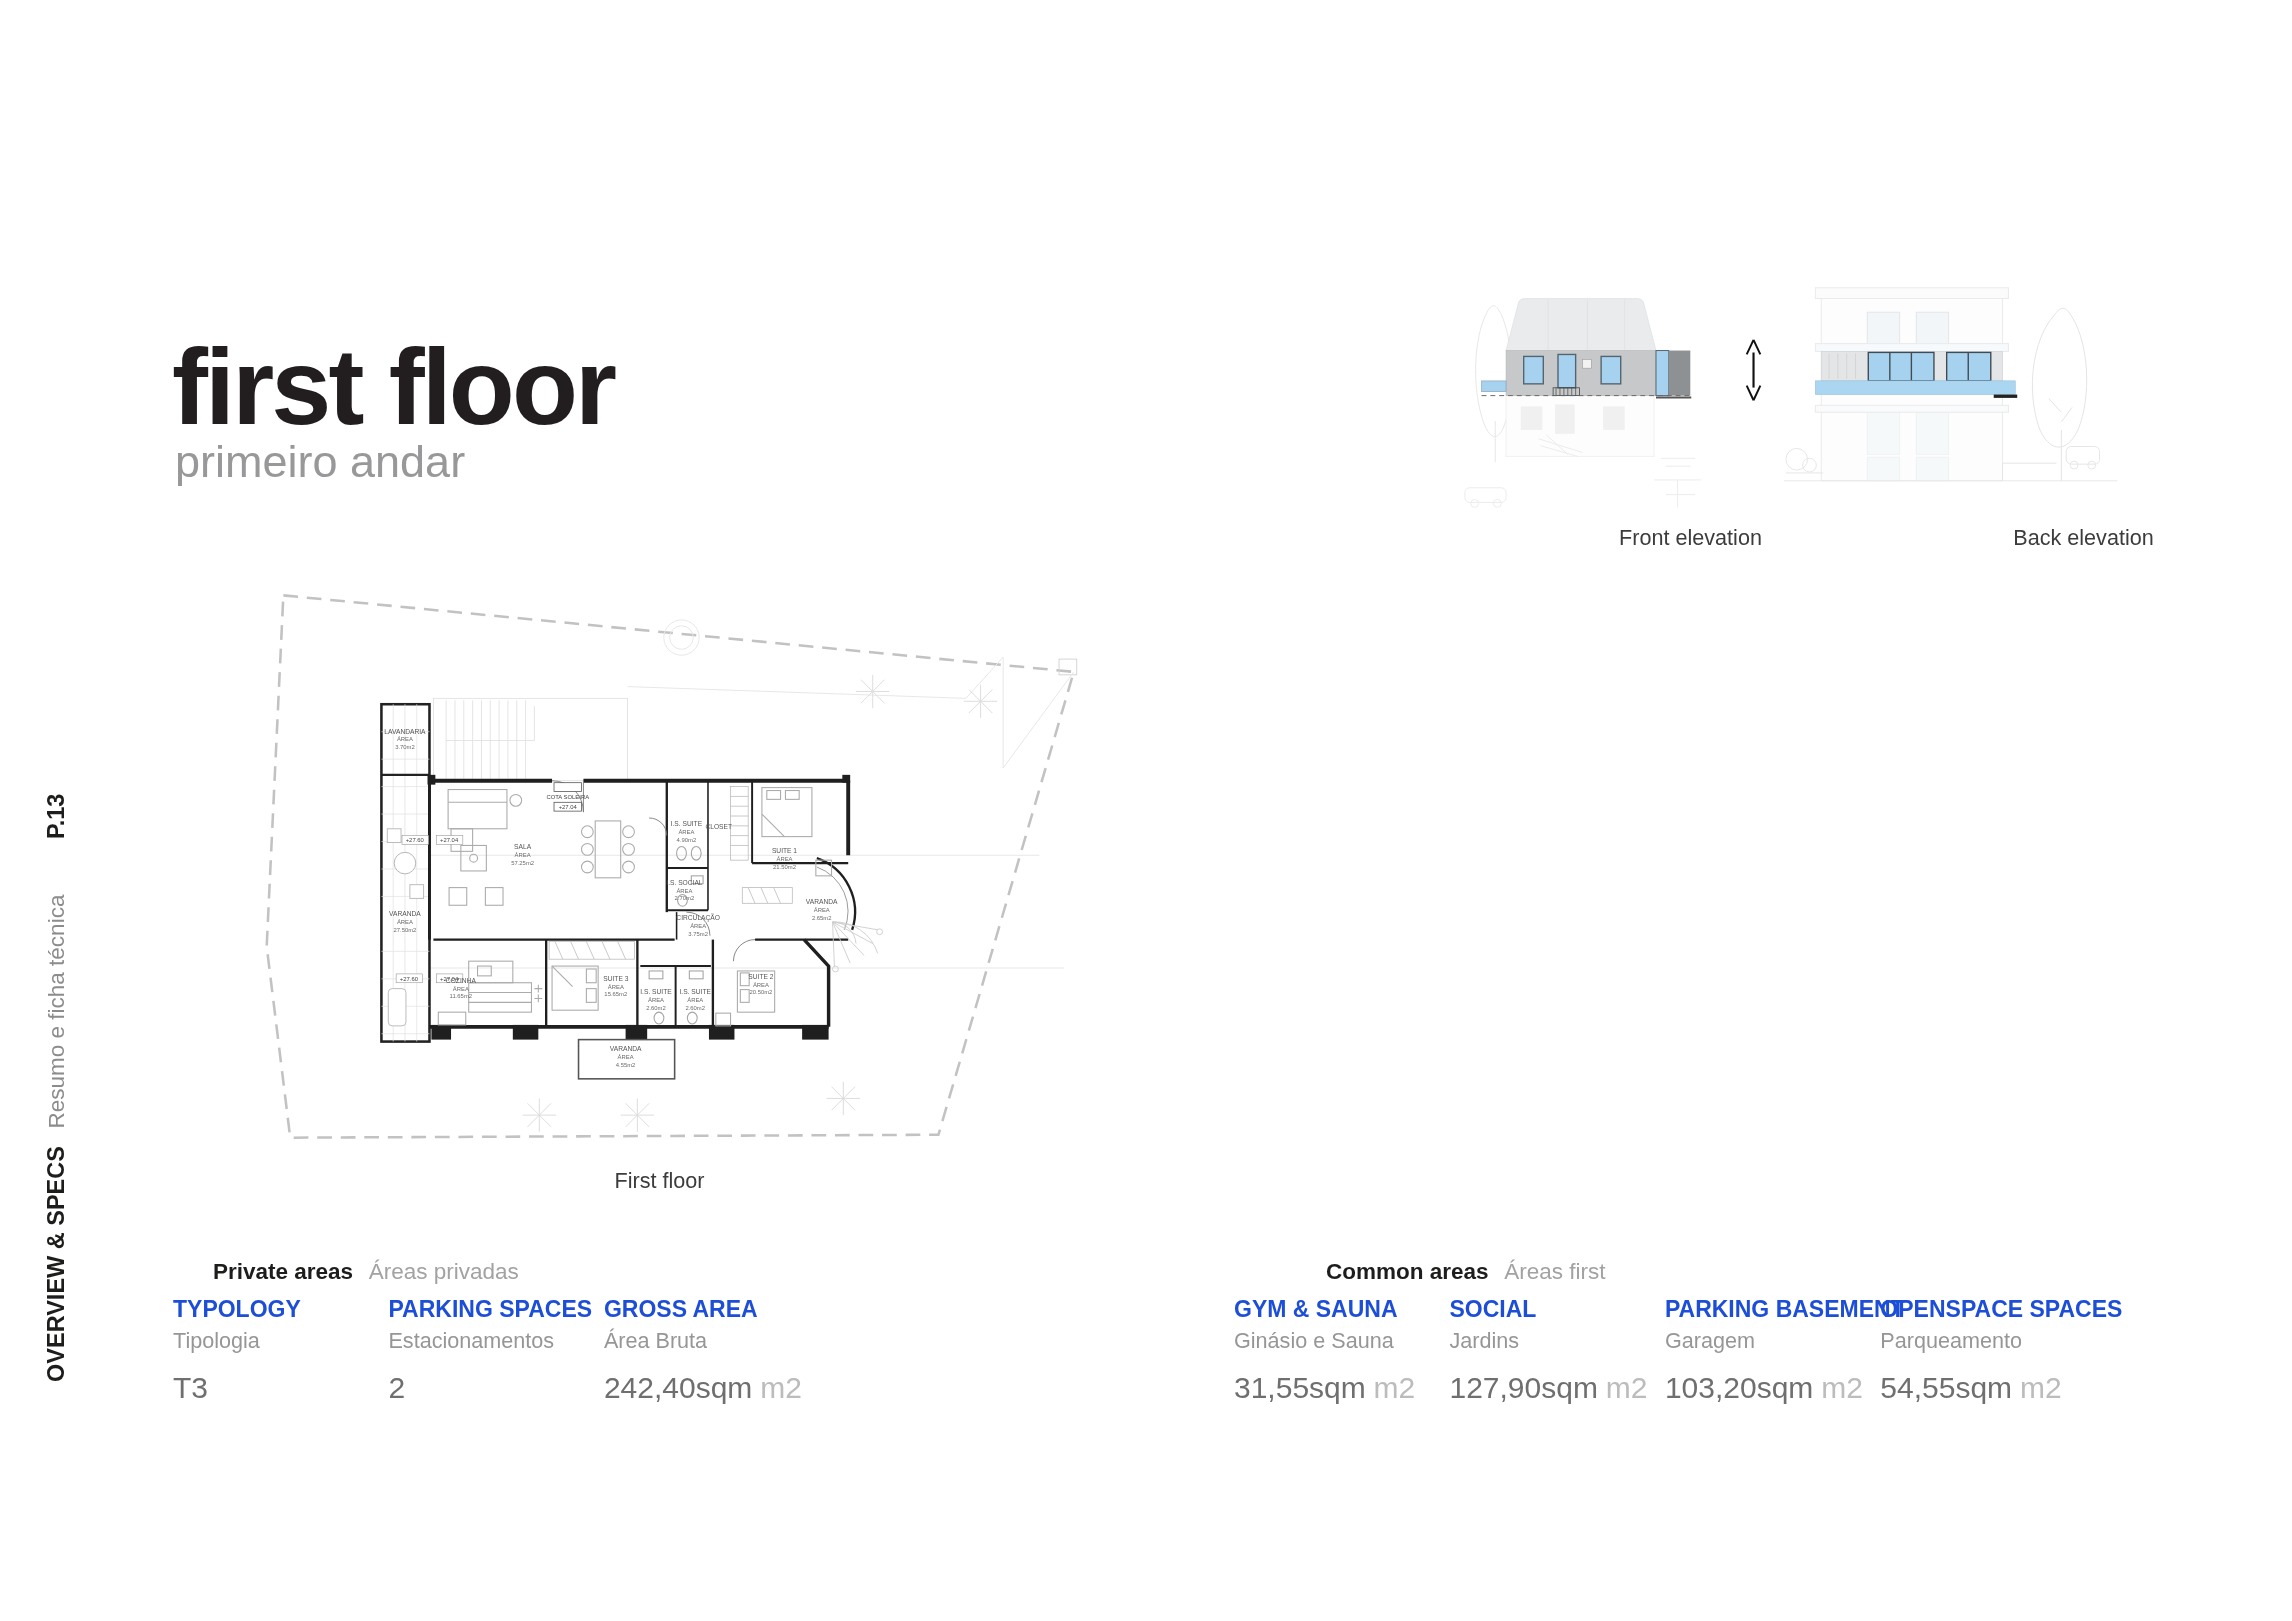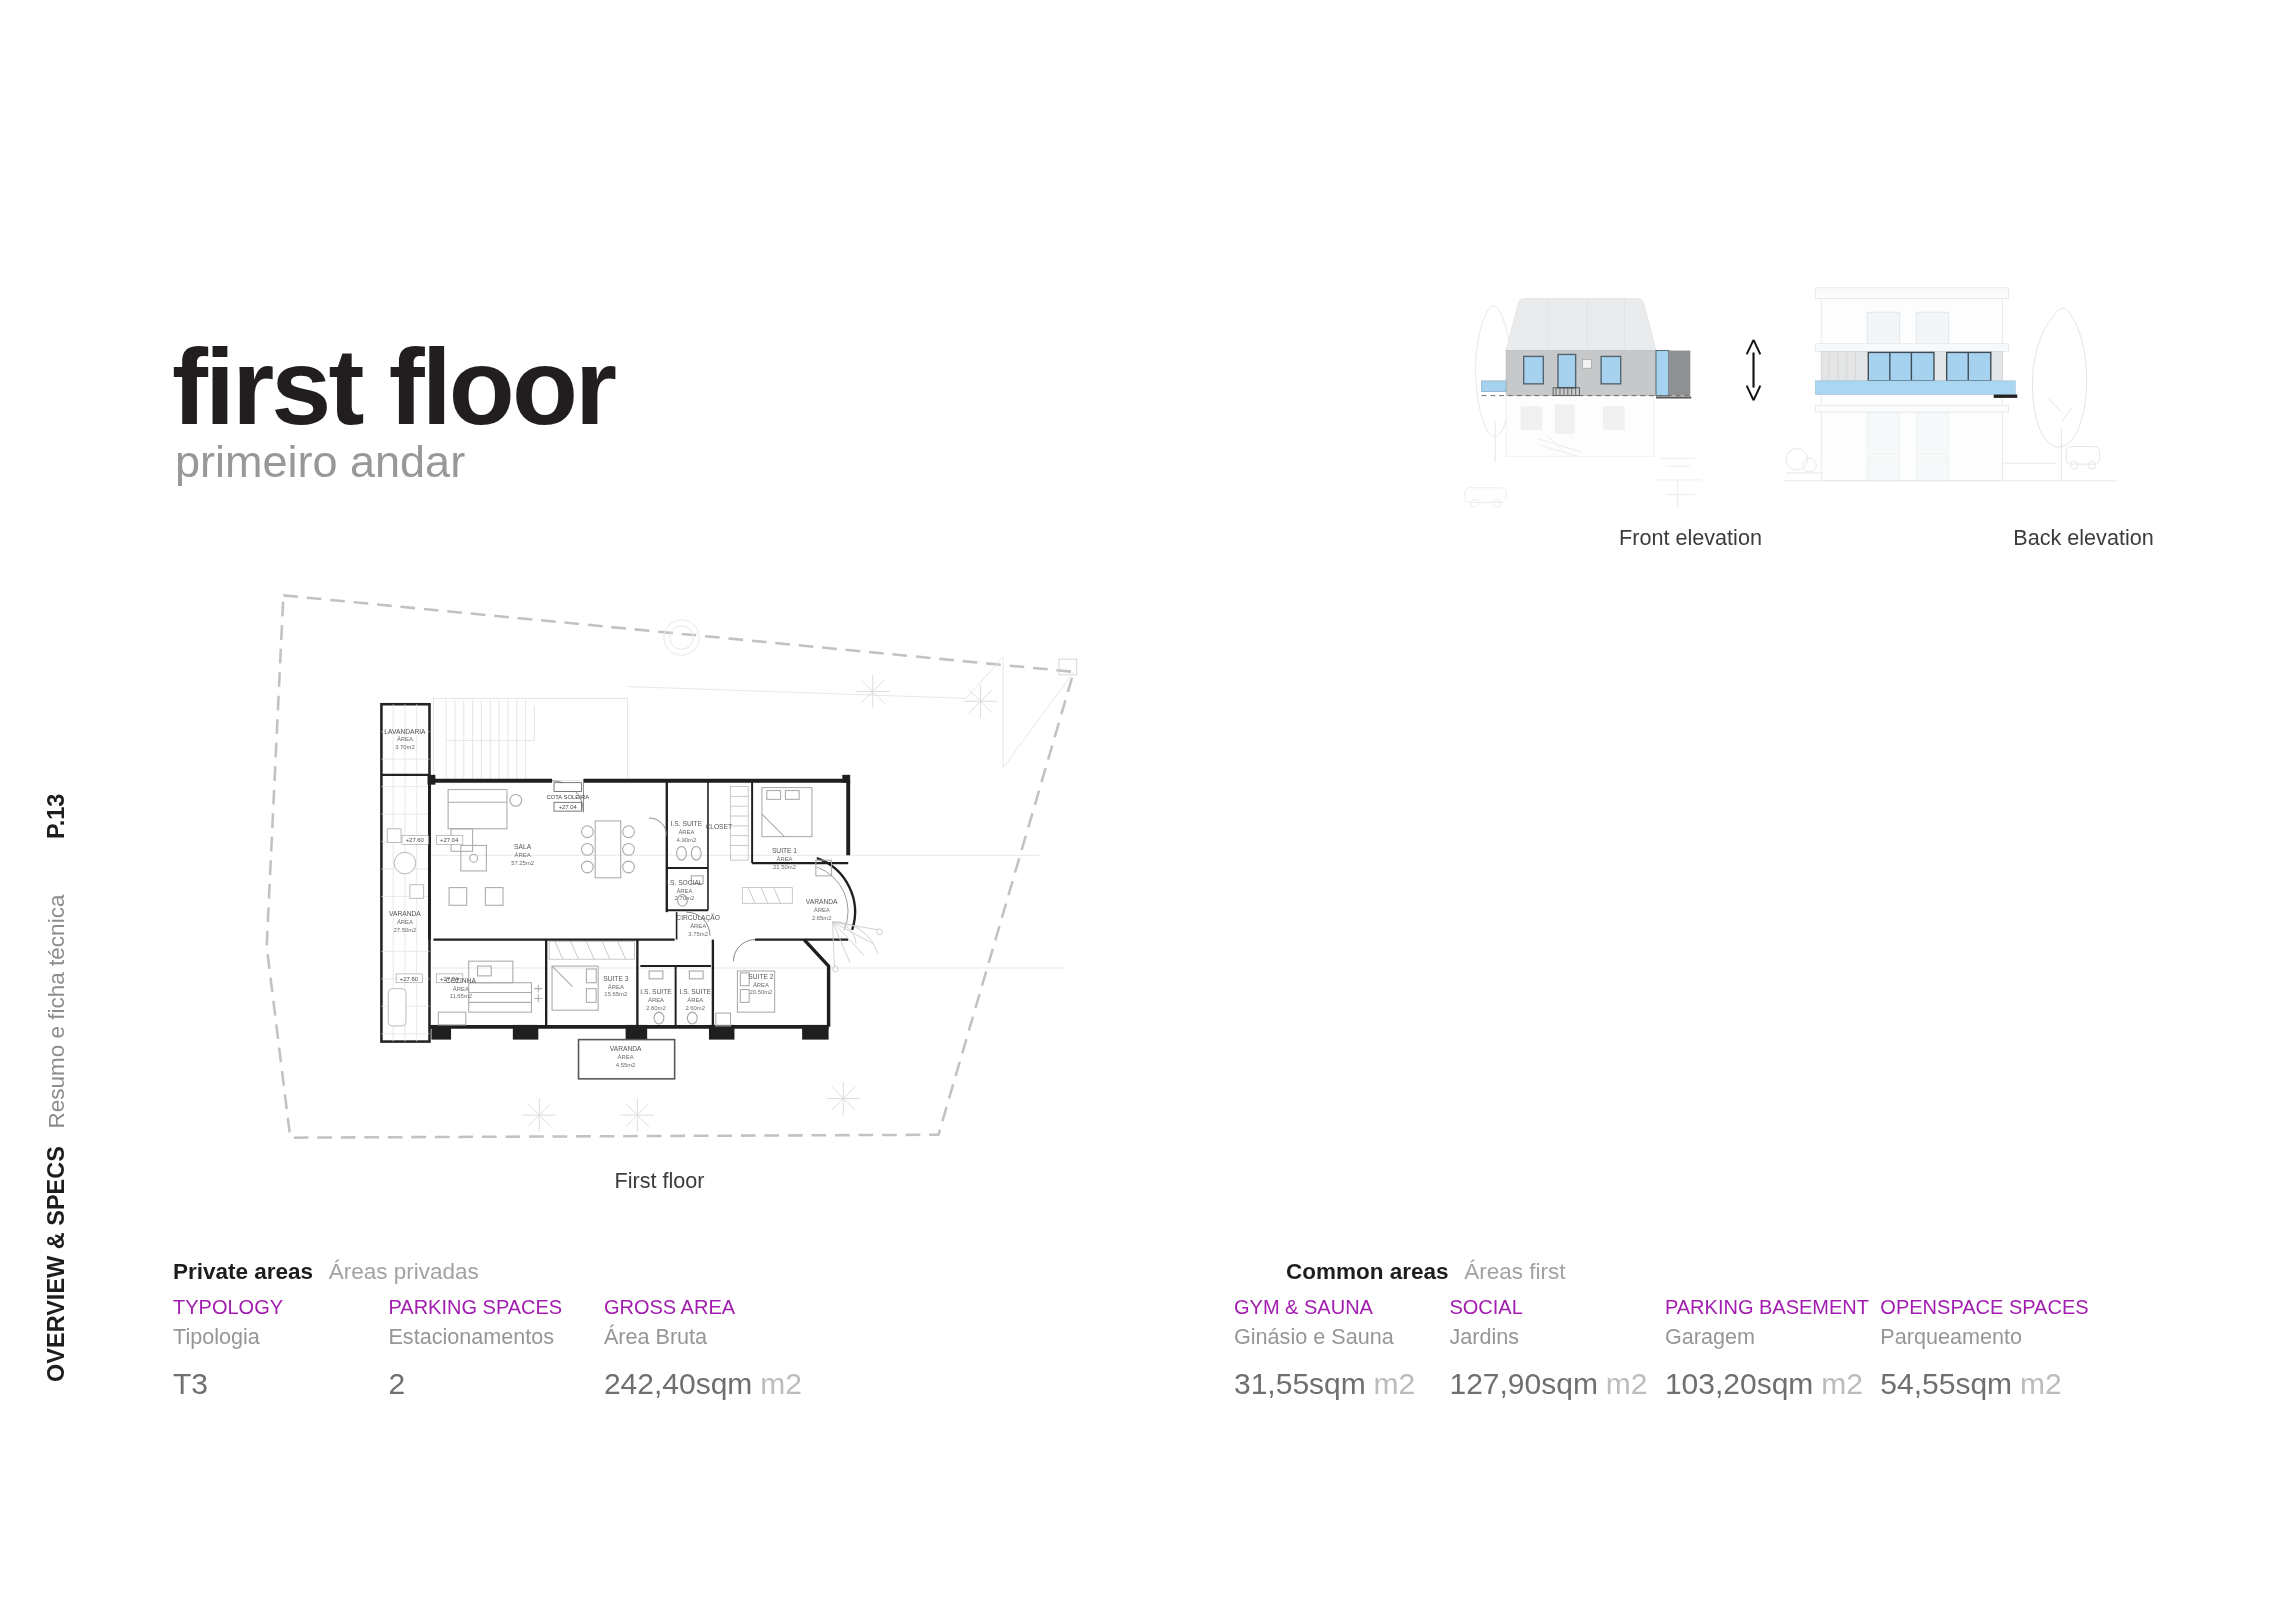--- a/index.html
+++ b/index.html
@@ -16,26 +16,26 @@
   #section .en{font-weight:bold;color:#1d1d1b;}
   #section .pt{color:#8c8c8c;margin-left:17.6px;font-size:22.5px;}
   
   .caption{position:absolute;font-size:21.6px;color:#3c3c3c;text-align:center;}
   
   svg text{font-family:"Liberation Sans",sans-serif;fill:#555;}
   .rname{font-size:6.8px;}
   .rarea{font-size:6px;fill:#6a6a6a;}
   .rtag{font-size:6px;fill:#444;}
   
-  .sec-head{position:absolute;top:1259px;font-size:22.5px;white-space:nowrap;}
+  .sec-head{position:absolute;top:1259px;font-size:22.5px;white-space:nowrap;margin-left:40px;}
   .sec-head .h-en{font-weight:bold;color:#1d1d1b;}
   .sec-head .h-pt{color:#a2a2a2;margin-left:15.7px;}
   .spec-cols{position:absolute;top:1296px;white-space:nowrap;}
   .spec-col{display:inline-block;vertical-align:top;width:211px;white-space:nowrap;}
-  .spec-en{font-size:20px;font-weight:normal;color:#a21caf;}
+  .spec-en{font-size:23px;font-weight:bold;color:#1d4ed8;}
   .spec-pt{font-size:21.6px;color:#969696;margin-top:4.9px;}
   .spec-val{font-size:30px;color:#6f6f6f;margin-top:17.6px;letter-spacing:0;}
   .spec-val .unit{color:#bcbcbc;margin-left:7.8px;}
 </style>
 </head>
 <body>
 
 <div id="page">
 
   <div id="title">first floor</div>

